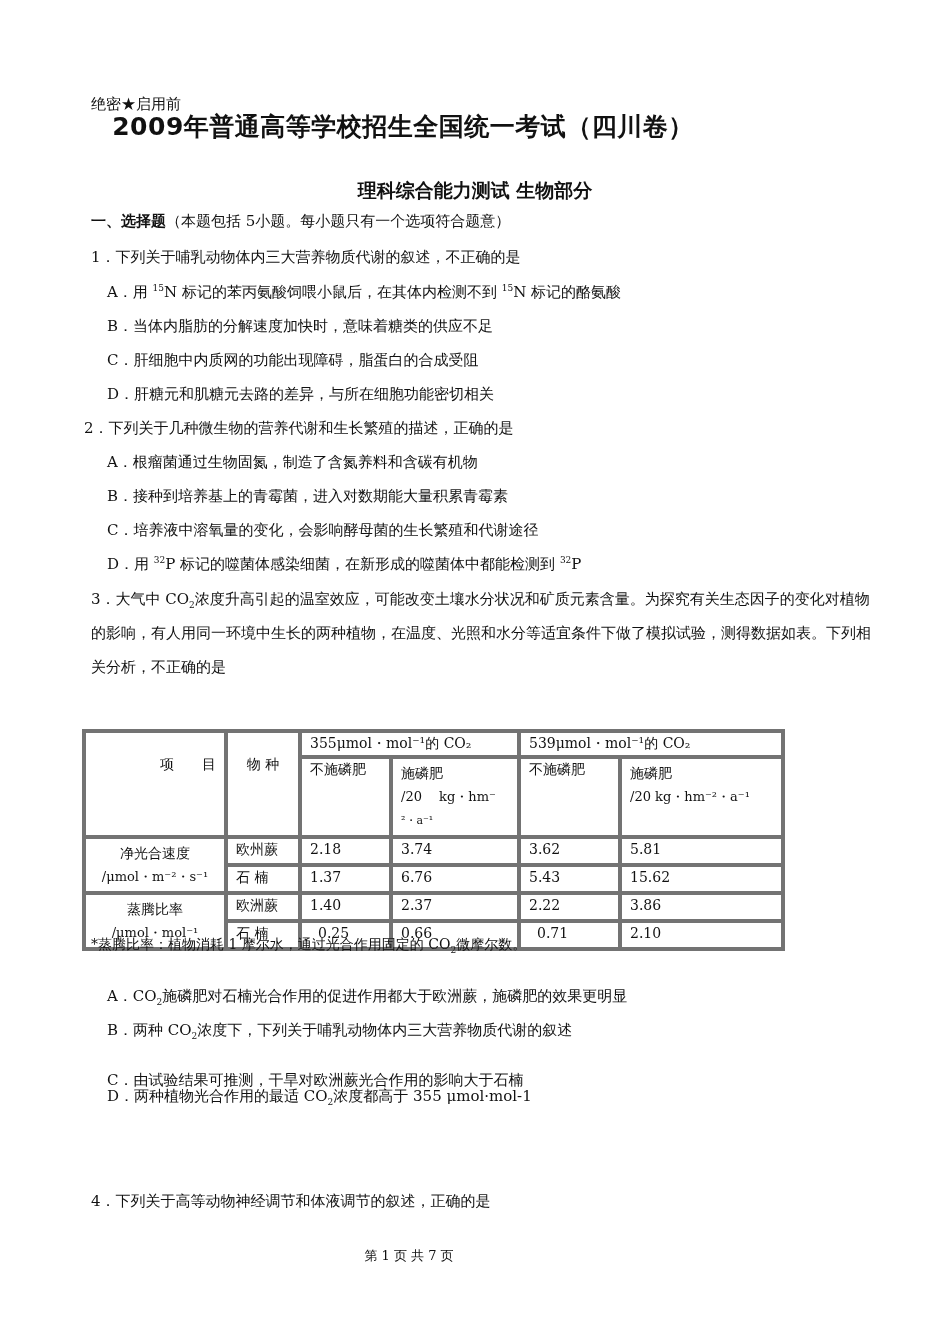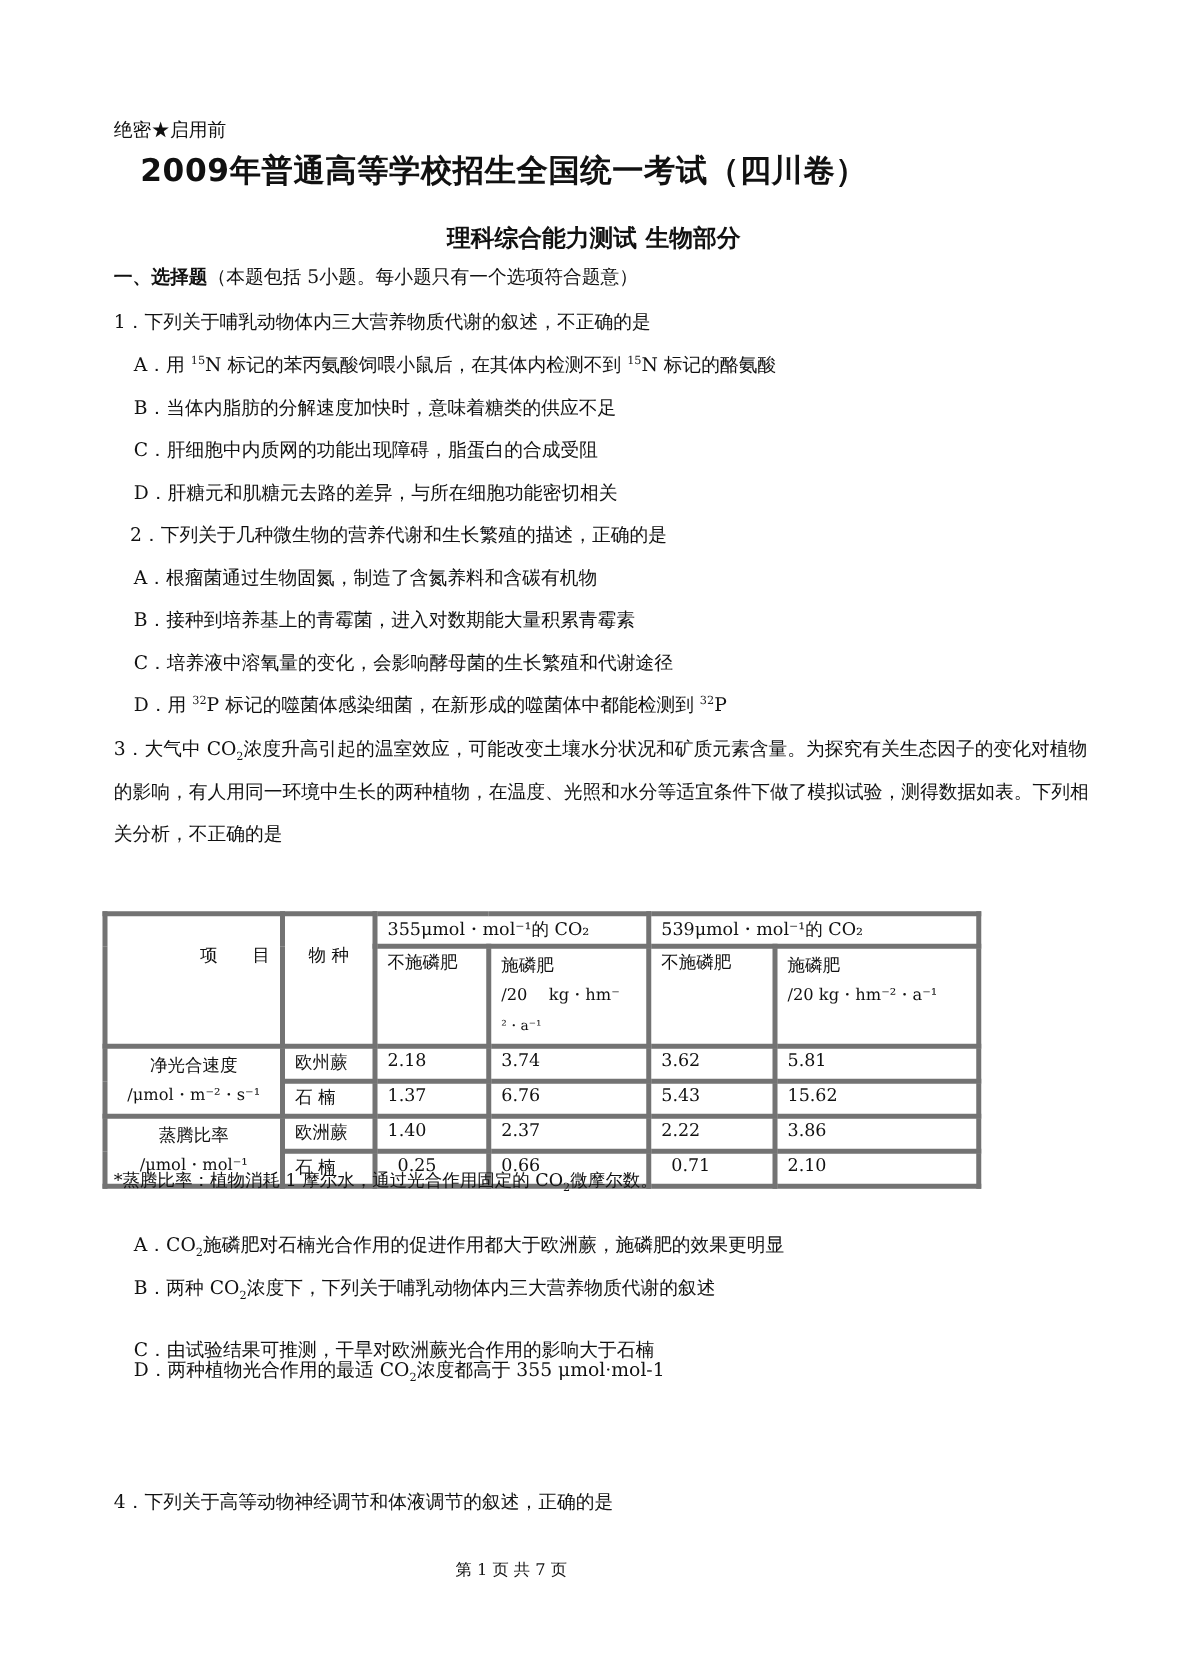--- a/index.html
+++ b/index.html
@@ -1,20 +1,20 @@
 <!DOCTYPE html>
 <html><head>
 <meta charset="utf-8">
 <style>
   html, body { margin:0; padding:0; background:#fff; }
   body { width:950px; height:1344px; position:relative; overflow:hidden;
          font-family: "DejaVu Serif", "Liberation Serif", serif; color:#111; }
   .abs { position:absolute; white-space:nowrap; }
   .secret { left:91px; top:95px; font-size:15px; }
-  .title { left:0; width:806px; top:120px; text-align:center; font-size:25px; font-weight:bold;
+  .title { left:0; width:806px; top:110px; text-align:center; font-size:25px; font-weight:bold;
            font-family:"DejaVu Sans", "Liberation Sans", sans-serif; letter-spacing:0.5px; }
   .subtitle { left:0; width:950px; top:178px; text-align:center; font-size:19px; font-weight:bold;
               font-family:"DejaVu Sans", "Liberation Sans", sans-serif; }
   .section { left:91px; top:212px; font-size:15px; }
   .section b { font-weight:bold; }
   .q { font-size:15px; }
   .opt { font-size:15px; }
   sup, sub { font-size:9px; line-height:0; }
   table.data { position:absolute; left:82px; top:729px; border-collapse:collapse;
                font-size:14px; font-family:"DejaVu Serif","Liberation Serif", serif; }
@@ -30,21 +30,21 @@
 <div class="abs title">2009年普通高等学校招生全国统一考试（四川卷）</div>
 <div class="abs subtitle">理科综合能力测试 生物部分</div>
 <div class="abs section"><b>一、选择题</b><span>（本题包括 5小题。每小题只有一个选项符合题意）</span></div>
 
 <div class="abs q" style="left:91px;top:248px;">1．下列关于哺乳动物体内三大营养物质代谢的叙述，不正确的是</div>
 <div class="abs opt" style="left:107px;top:283px;"><span>A．用 </span><sup>15</sup><span>N 标记的苯丙氨酸饲喂小鼠后，在其体内检测不到 </span><sup>15</sup><span>N 标记的酪氨酸</span></div>
 <div class="abs opt" style="left:107px;top:317px;">B．当体内脂肪的分解速度加快时，意味着糖类的供应不足</div>
 <div class="abs opt" style="left:107px;top:351px;">C．肝细胞中内质网的功能出现障碍，脂蛋白的合成受阻</div>
 <div class="abs opt" style="left:107px;top:385px;">D．肝糖元和肌糖元去路的差异，与所在细胞功能密切相关</div>
 
-<div class="abs q" style="left:104px;top:419px;">2．下列关于几种微生物的营养代谢和生长繁殖的描述，正确的是</div>
+<div class="abs q" style="left:84px;top:419px;">2．下列关于几种微生物的营养代谢和生长繁殖的描述，正确的是</div>
 <div class="abs opt" style="left:107px;top:453px;">A．根瘤菌通过生物固氮，制造了含氮养料和含碳有机物</div>
 <div class="abs opt" style="left:107px;top:487px;">B．接种到培养基上的青霉菌，进入对数期能大量积累青霉素</div>
 <div class="abs opt" style="left:107px;top:521px;">C．培养液中溶氧量的变化，会影响酵母菌的生长繁殖和代谢途径</div>
 <div class="abs opt" style="left:107px;top:555px;"><span>D．用 </span><sup>32</sup><span>P 标记的噬菌体感染细菌，在新形成的噬菌体中都能检测到 </span><sup>32</sup><span>P</span></div>
 
 <div class="abs para" style="top:582px;"><span>3．大气中 CO</span><sub>2</sub><span>浓度升高引起的温室效应，可能改变土壤水分状况和矿质元素含量。为探究有关生态因子的变化对植物的影响，有人用同一环境中生长的两种植物，在温度、光照和水分等适宜条件下做了模拟试验，测得数据如表。下列相关分析，不正确的是</span></div>
 
 <table class="data">
   <colgroup>
     <col style="width:142px">

